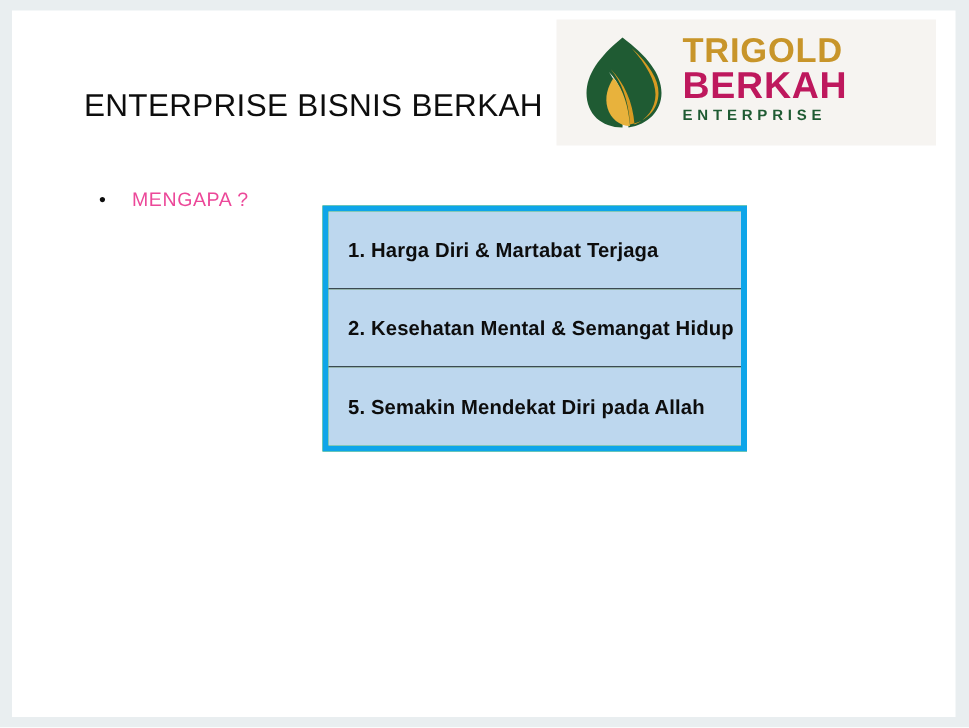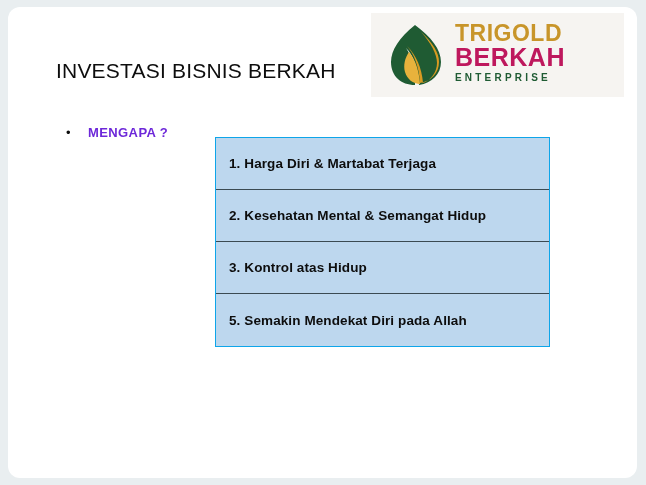--- a/index.html
+++ b/index.html
@@ -18,21 +18,20 @@
     overflow: hidden;
   }
   .slide {
     position: absolute;
     left: 8px;
     top: 7px;
     width: 629px;
     height: 471px;
     background: #ffffff;
     overflow: hidden;
-    border-radius: 12px;
   }
   
   .logo {
     position: absolute;
     left: 363px;
     top: 6px;
     width: 253px;
     height: 84px;
     background: #f6f4f1;
     overflow: hidden;
@@ -95,33 +94,32 @@
     align-items: baseline;
   }
   .bullet-dot {
     font-size: 13px;
     color: #0d0d0d;
     line-height: 16px;
     width: 22px;
   }
   .bullet-text {
     font-size: 13px;
-    color: #6d28d9;
+    color: #ec4899;
     font-family: "Liberation Sans", sans-serif;
     letter-spacing: 0.4px;
     white-space: nowrap;
-    font-weight: bold;
   }
   
   .table-wrap {
     position: absolute;
     left: 207px;
     top: 130px;
-    width: 335px;
-    border: 1px solid #0ea5e9;
+    width: 283px;
+    border: 4px solid #0ea5e9;
     box-sizing: border-box;
     background: #84cc16;
   }
   .t-row {
     height: 52px;
     box-sizing: border-box;
     border-bottom: 1px solid #3b4a52;
     display: flex;
     align-items: center;
     padding-left: 13px;
@@ -154,36 +152,33 @@
           <path d="M24 30 C31 38 34 50 35 62 C28 62 22 57 20 50 C18 43 20 36 24 30 Z" fill="#e8b23c"></path>
         </svg>
       </div>
       <div class="logo-text">
         <div class="logo-line1">TRIGOLD</div>
         <div class="logo-line2">BERKAH</div>
         <div class="logo-line3">ENTERPRISE</div>
       </div>
     </div>
 
-    <div class="slide-title">INVESTASI BISNIS BERKAH</div>
+    <div class="slide-title">ENTERPRISE BISNIS BERKAH</div>
 
     <div class="bullet-row">
       <span class="bullet-dot">•</span>
       <span class="bullet-text">MENGAPA ?</span>
     </div>
 
     <div class="table-wrap">
       <div class="t-row">
         <span class="t-cell">1. Harga Diri &amp; Martabat Terjaga</span>
       </div>
       <div class="t-row">
         <span class="t-cell">2. Kesehatan Mental &amp; Semangat Hidup</span>
       </div>
       <div class="t-row">
-        <span class="t-cell">3. Kontrol atas Hidup</span>
-      </div>
-      <div class="t-row">
         <span class="t-cell">5. Semakin Mendekat Diri pada Allah</span>
       </div>
     </div>
 
   </div>
 </div>
 
 </body></html>

